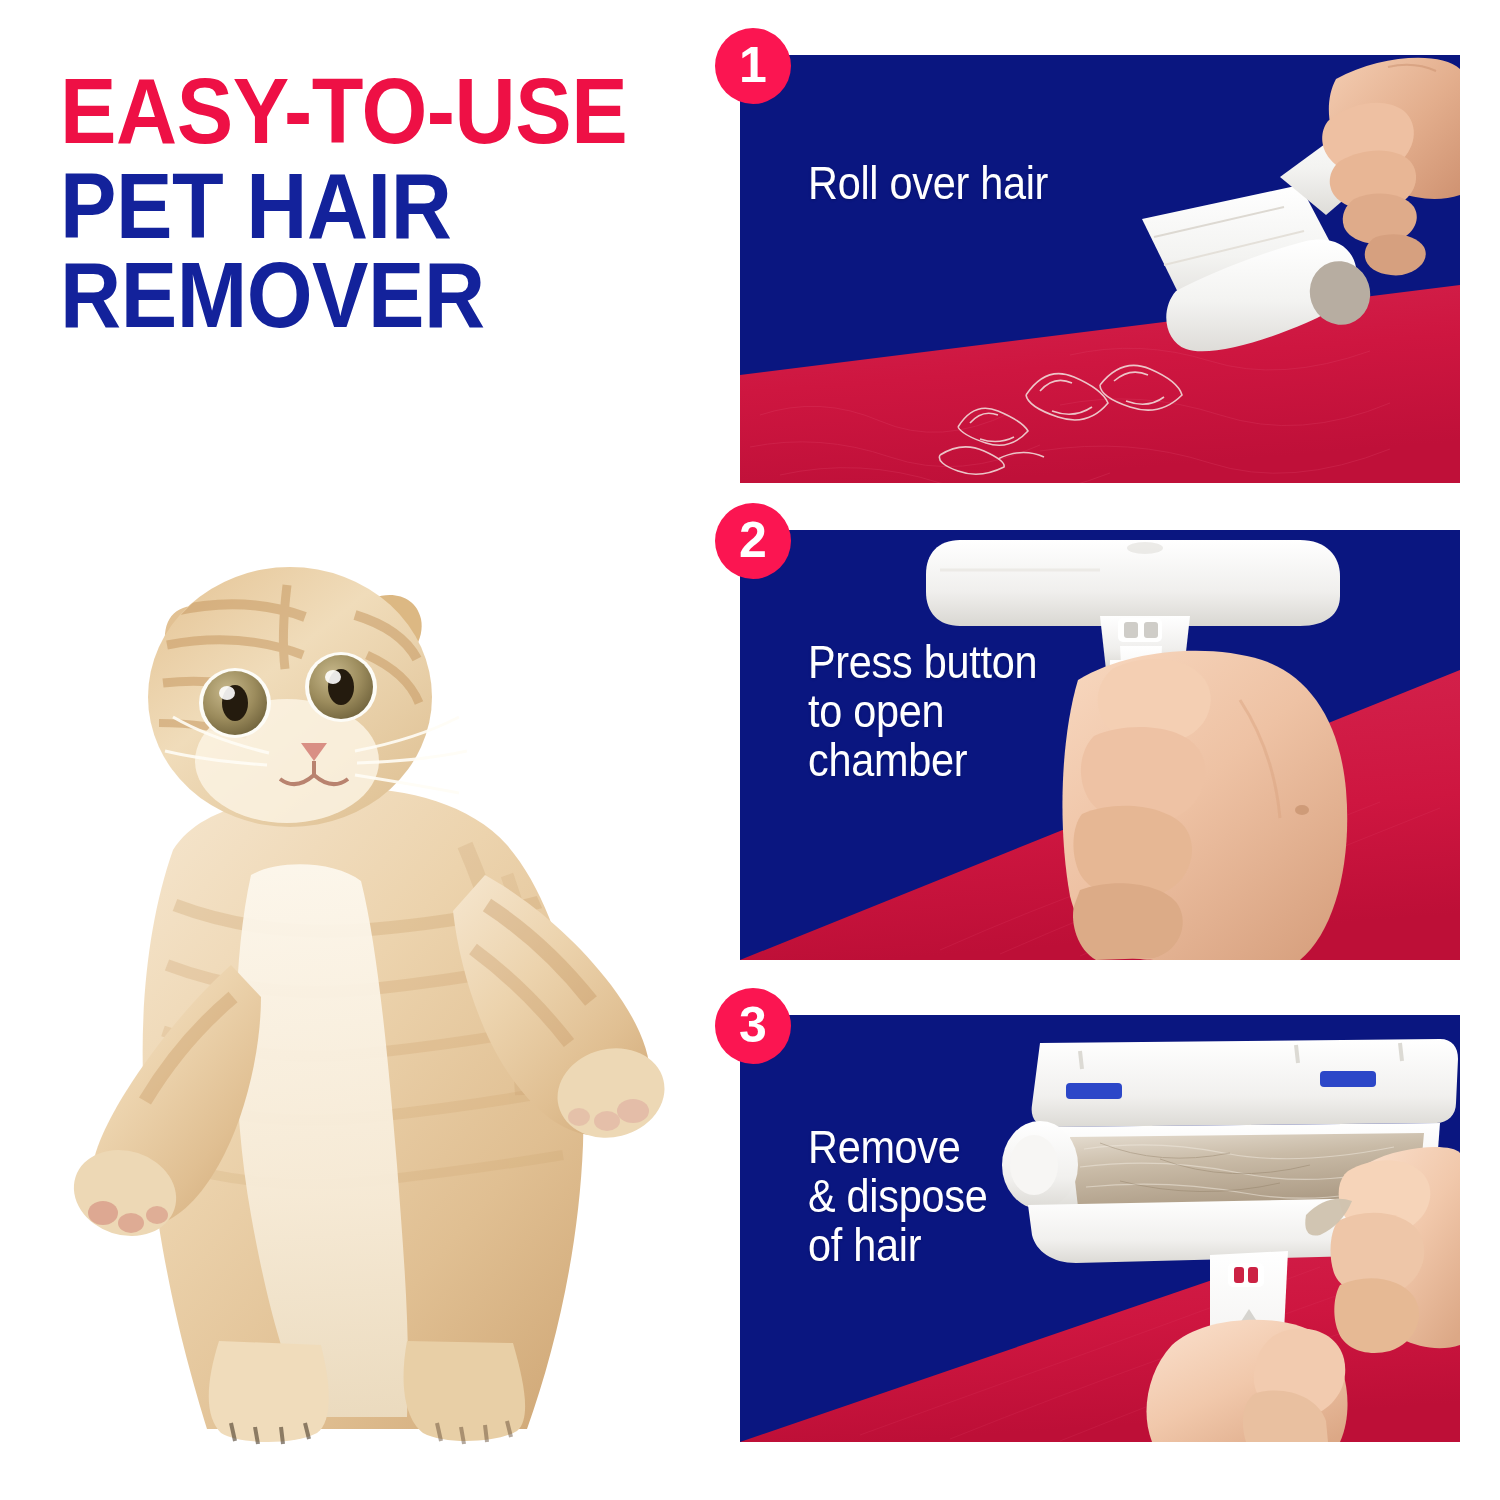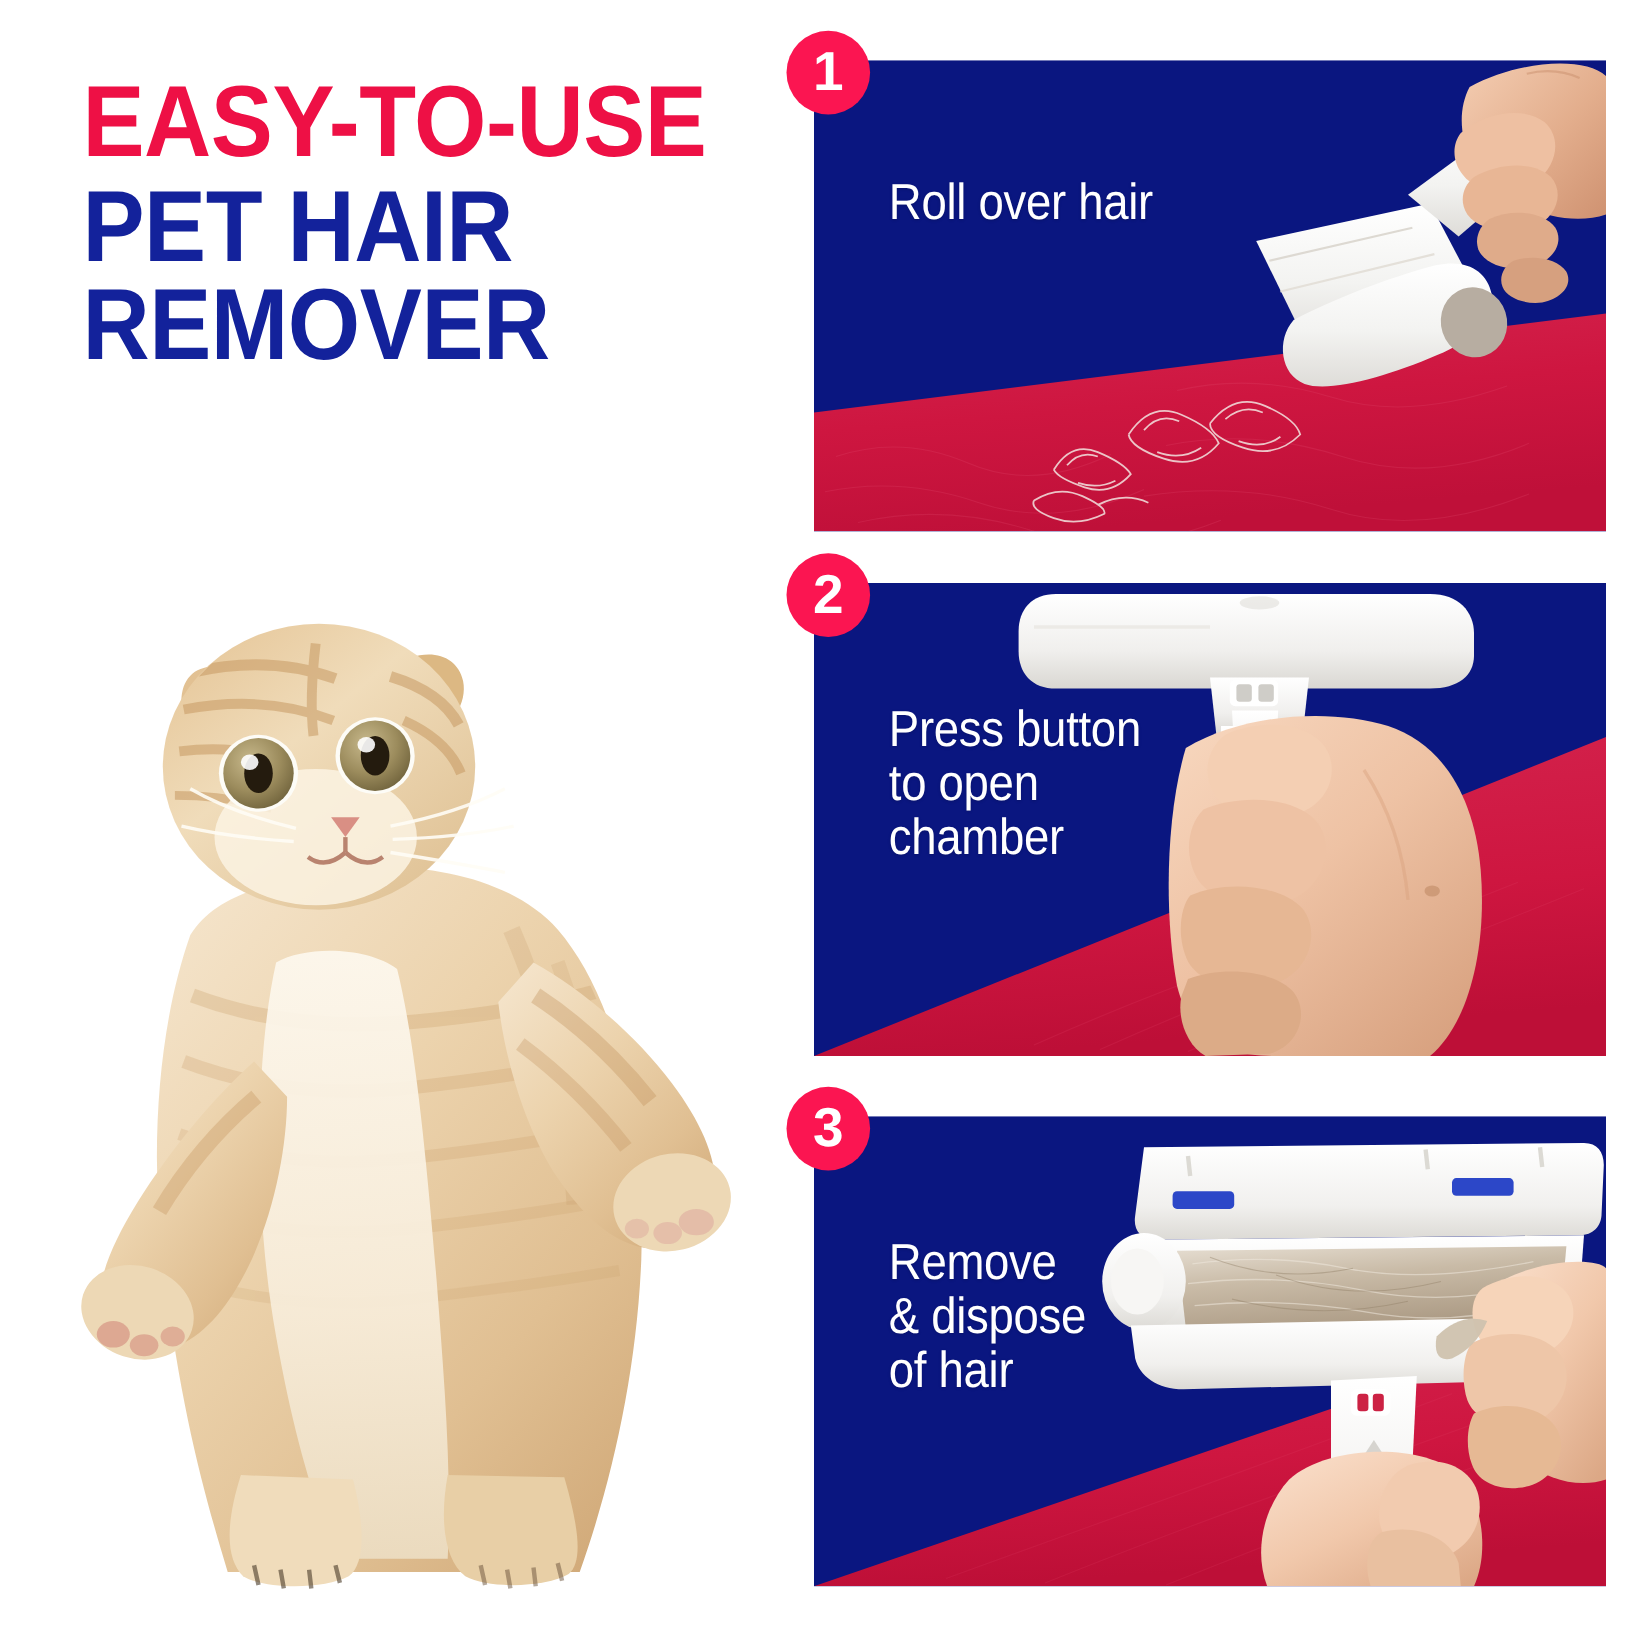--- a/index.html
+++ b/index.html
@@ -6,21 +6,21 @@
   body{
     width:1500px;height:1500px;
     background:#ffffff;
     font-family:"Liberation Sans","DejaVu Sans",sans-serif;
     overflow:hidden;
     position:relative;
   }
   #stage{position:absolute;inset:0;width:1500px;height:1500px;background:#fff;}
 
   
-  .headline{position:absolute;left:75px;top:72px;width:660px;}
+  .headline{position:absolute;left:60px;top:72px;width:660px;}
   .hl-line{
     font-weight:700;
     text-transform:uppercase;
     line-height:0.86;
     letter-spacing:-0.5px;
     white-space:nowrap;
     transform-origin:left top;
   }
   .hl-1{font-size:92px;color:#ee1045;transform:scaleX(0.92);}
   .hl-2{font-size:92px;color:#13229b;transform:scaleX(0.92);margin-top:16px;}

